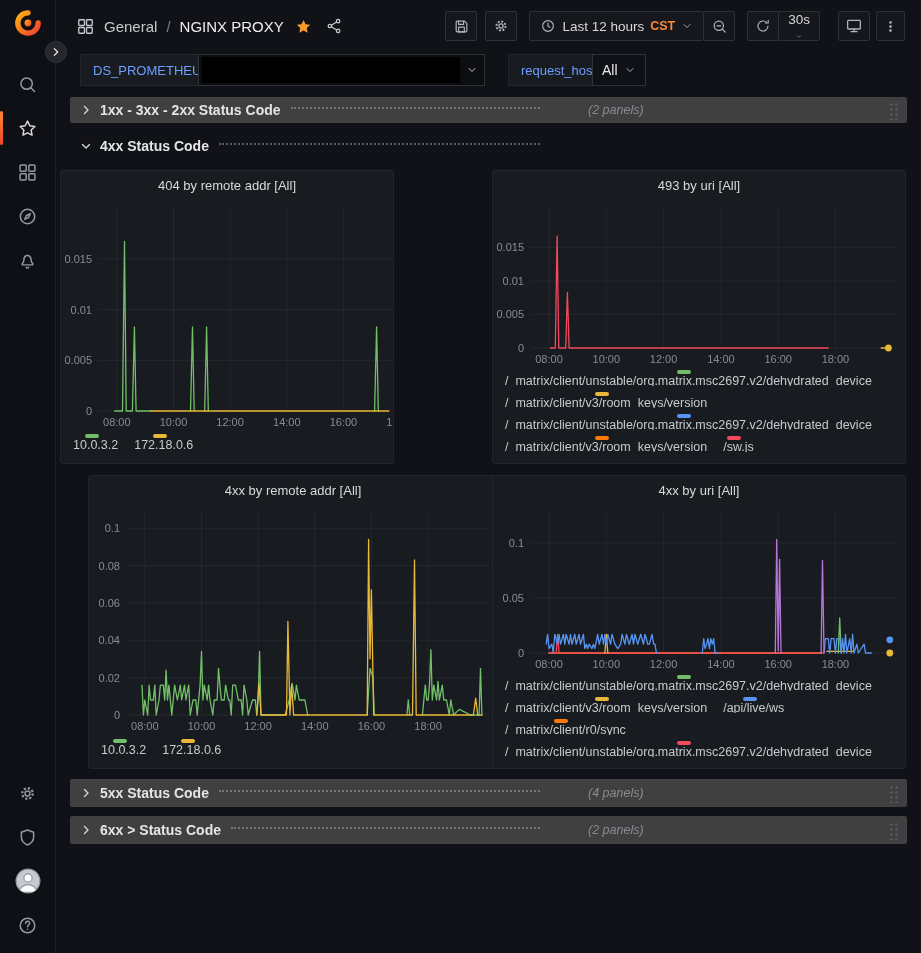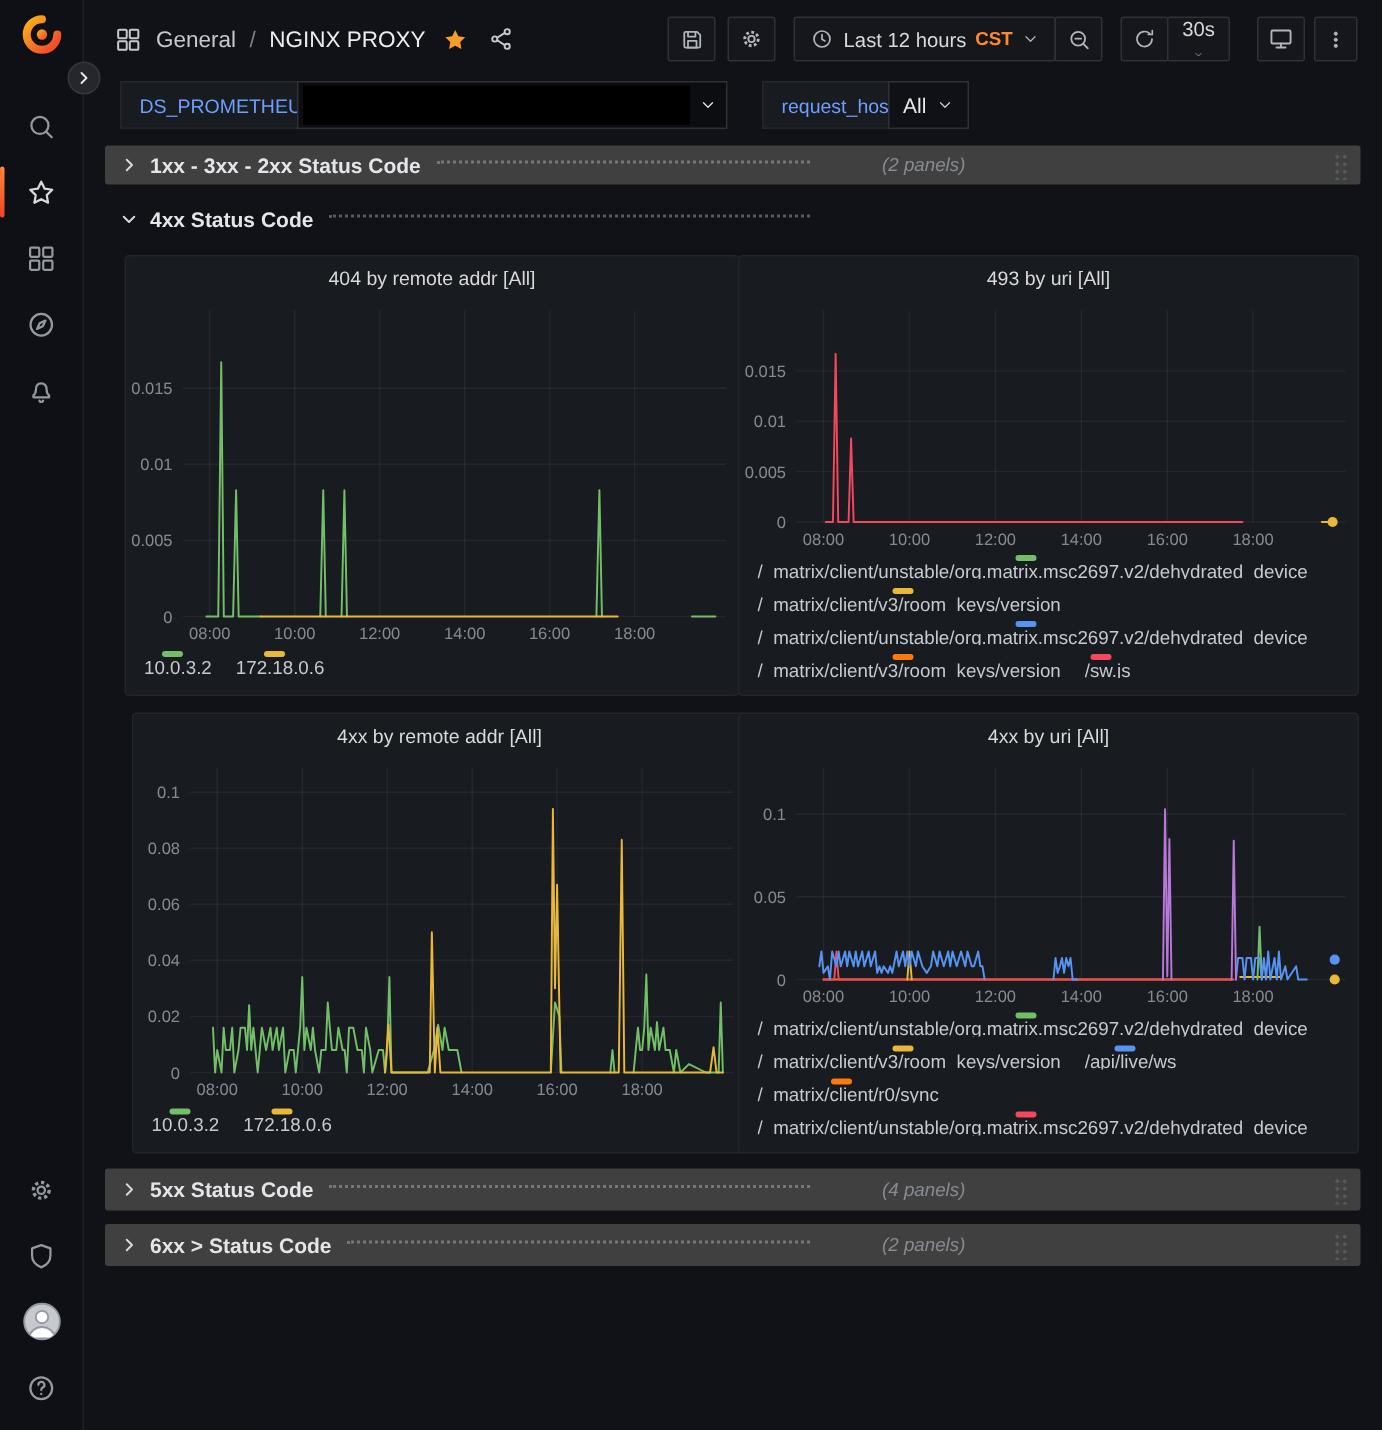--- a/index.html
+++ b/index.html
@@ -286,21 +286,21 @@
         <span class="row-chevron">
           <svg class="ic" width="12" height="12" viewBox="0 0 24 24" style="stroke-width:2.6">
               <path d="M5 9l7 7 7-7"></path>
             </svg>
         </span>
         <span class="row-title">4xx Status Code</span>
         <span class="row-leader"></span>
       </div>
     </div>
 
-    <section class="panel" style="left:27px;top:170px;width:410px;height:294px">
+    <section class="panel" style="left:4px;top:170px;width:334px;height:294px">
       <header class="panel-header">
         <span class="panel-title">404 by remote addr [All]</span>
       </header>
       <div class="plot">
           <svg width="408" height="232">
             <line x1="55.8" x2="55.8" y1="8" y2="212" stroke="rgba(204,204,220,0.07)"></line>
             <text x="55.8" y="227" text-anchor="middle" class="tick">08:00</text>
             <line x1="112.5" x2="112.5" y1="8" y2="212" stroke="rgba(204,204,220,0.07)"></line>
             <text x="112.5" y="227" text-anchor="middle" class="tick">10:00</text>
             <line x1="169.1" x2="169.1" y1="8" y2="212" stroke="rgba(204,204,220,0.07)"></line>

